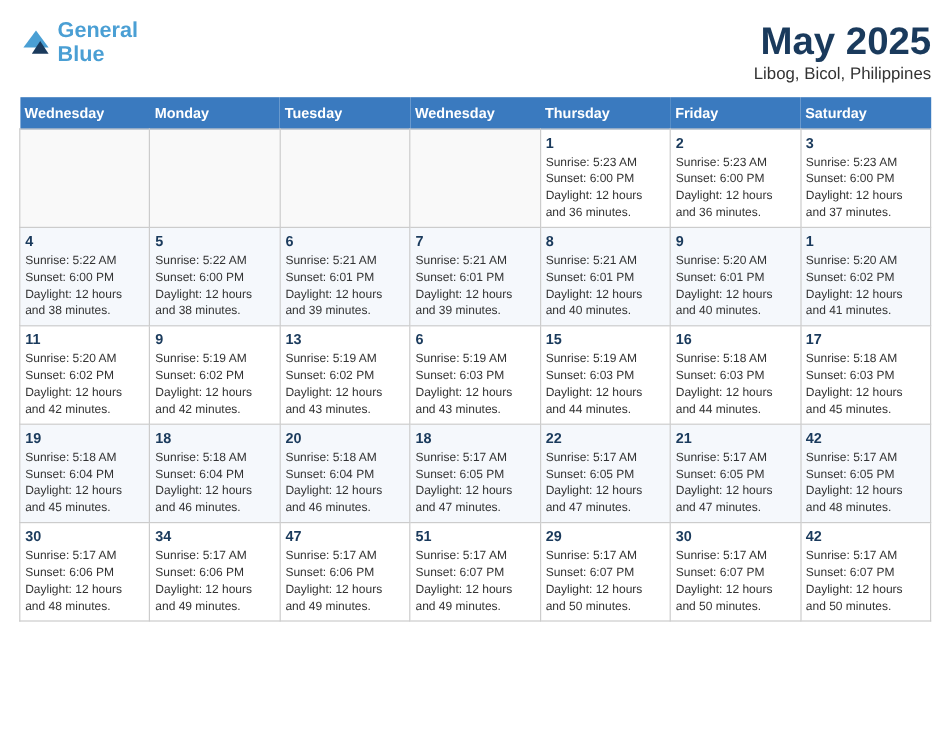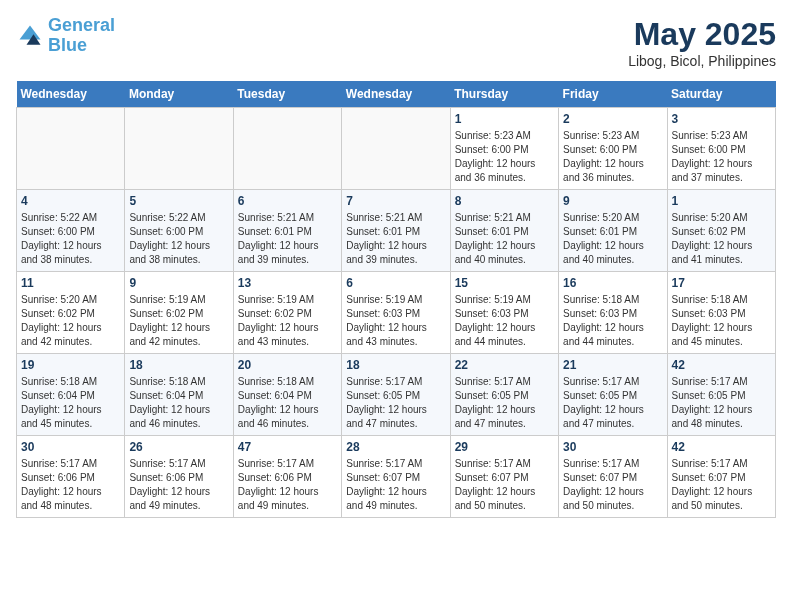--- a/index.html
+++ b/index.html
@@ -301,35 +301,35 @@
       </tr>
       <tr>
         <td>
           <span class="day-num">30</span>
           <div class="day-info" style="white-space: pre-line;">Sunrise: 5:17 AM
 Sunset: 6:06 PM
 Daylight: 12 hours
 and 48 minutes.</div>
         </td>
         <td>
-          <span class="day-num">26</span>
+          <span class="day-num">34</span>
           <div class="day-info" style="white-space: pre-line;">Sunrise: 5:17 AM
 Sunset: 6:06 PM
 Daylight: 12 hours
 and 49 minutes.</div>
         </td>
         <td>
           <span class="day-num">47</span>
           <div class="day-info" style="white-space: pre-line;">Sunrise: 5:17 AM
 Sunset: 6:06 PM
 Daylight: 12 hours
 and 49 minutes.</div>
         </td>
         <td>
-          <span class="day-num">28</span>
+          <span class="day-num">51</span>
           <div class="day-info" style="white-space: pre-line;">Sunrise: 5:17 AM
 Sunset: 6:07 PM
 Daylight: 12 hours
 and 49 minutes.</div>
         </td>
         <td>
           <span class="day-num">29</span>
           <div class="day-info" style="white-space: pre-line;">Sunrise: 5:17 AM
 Sunset: 6:07 PM
 Daylight: 12 hours

